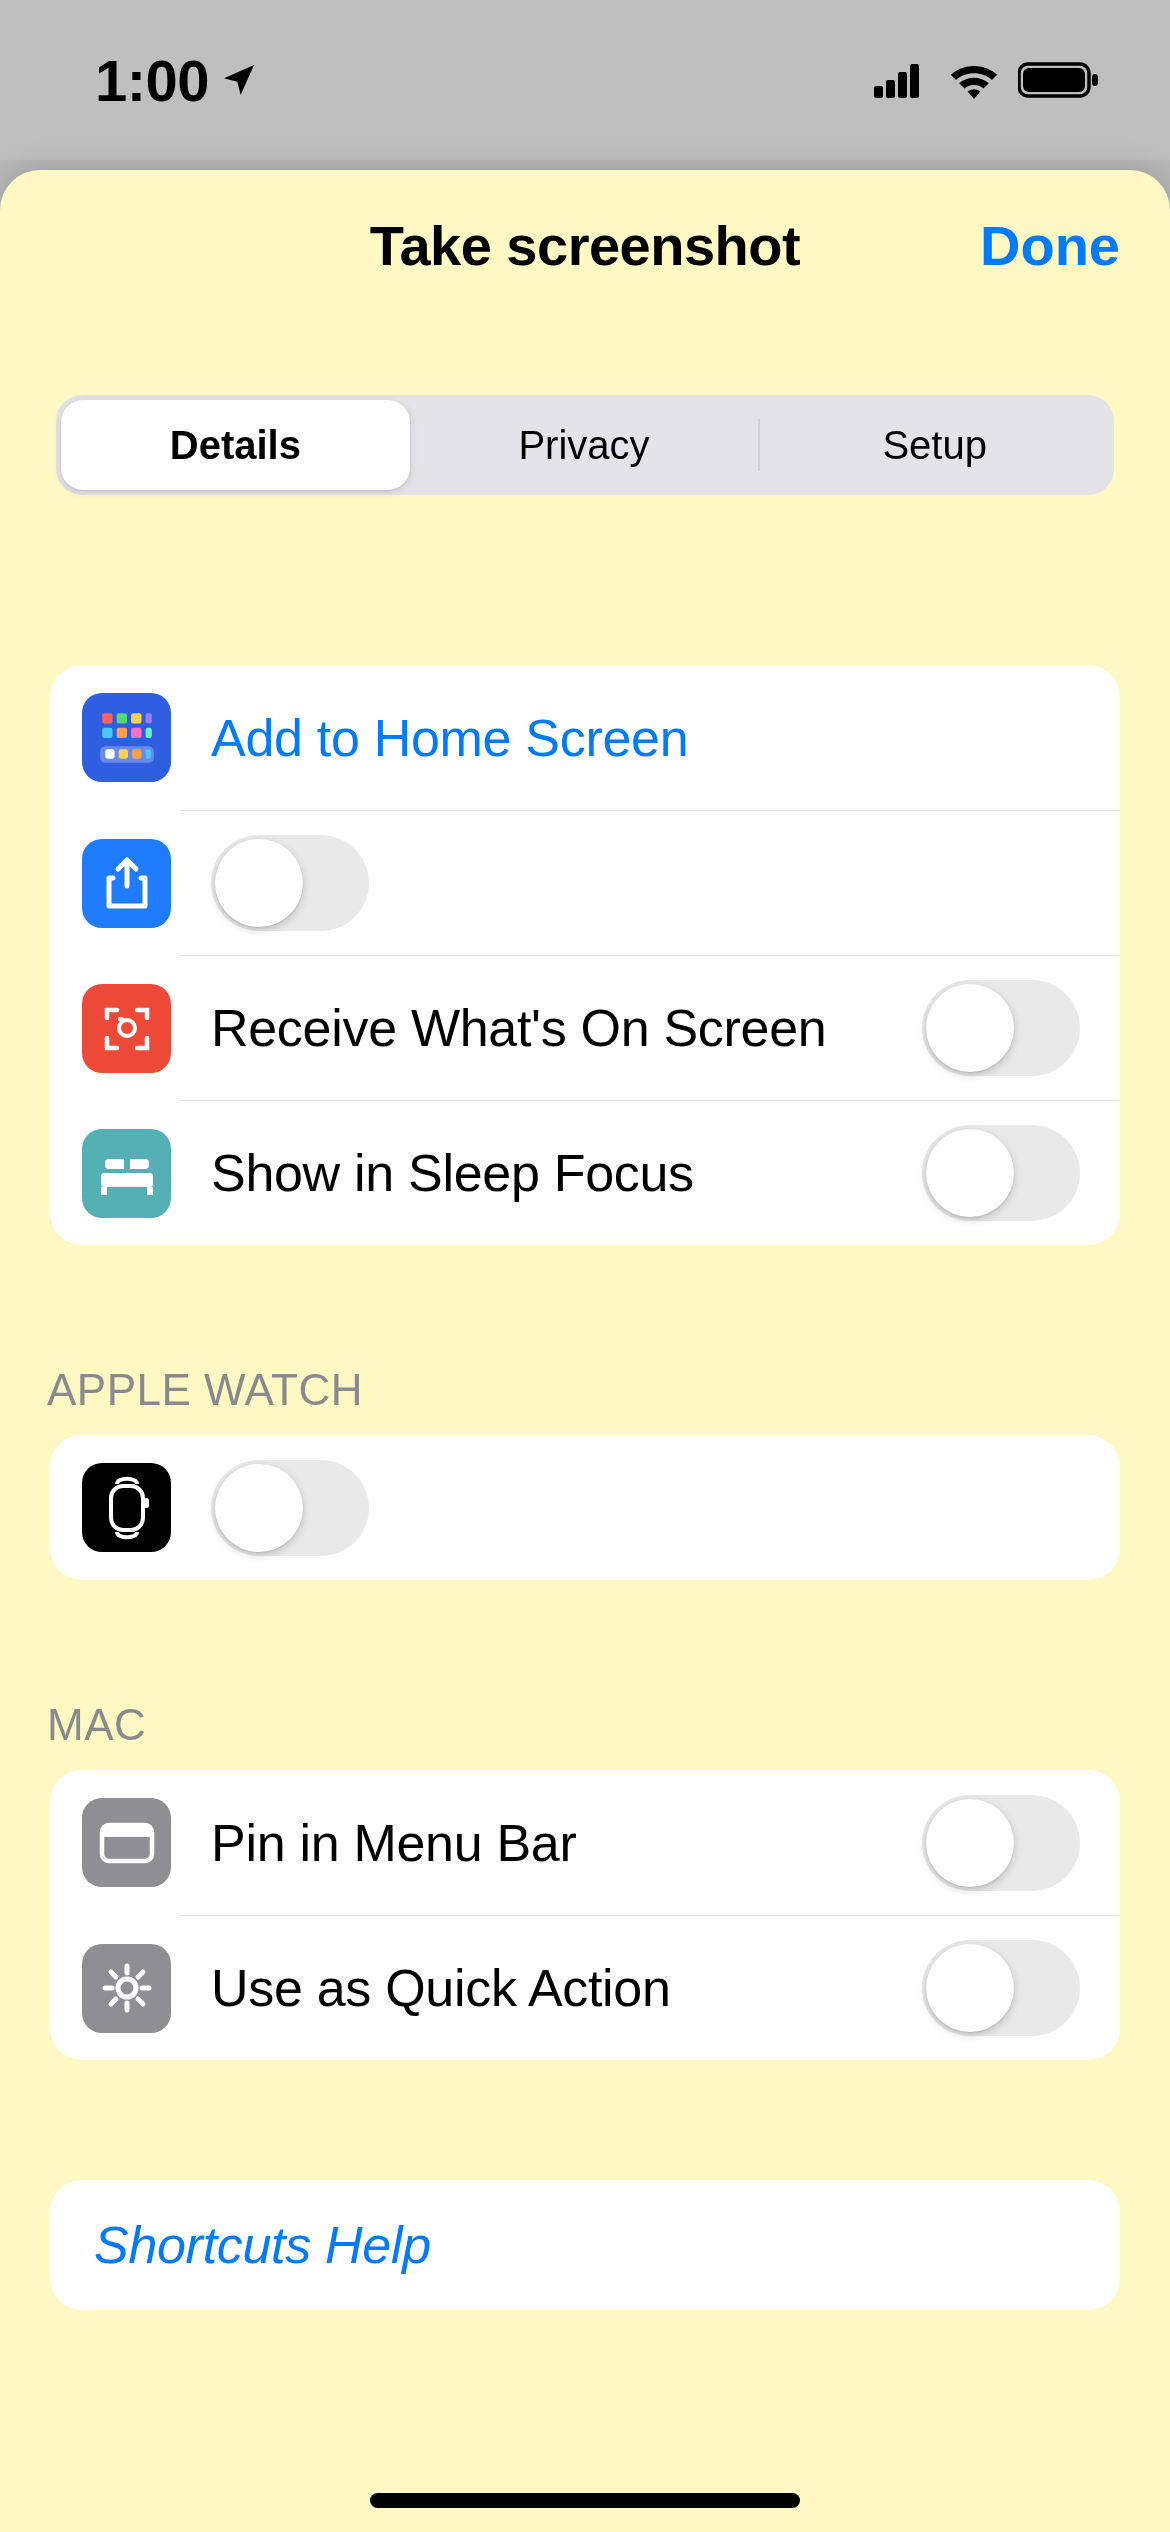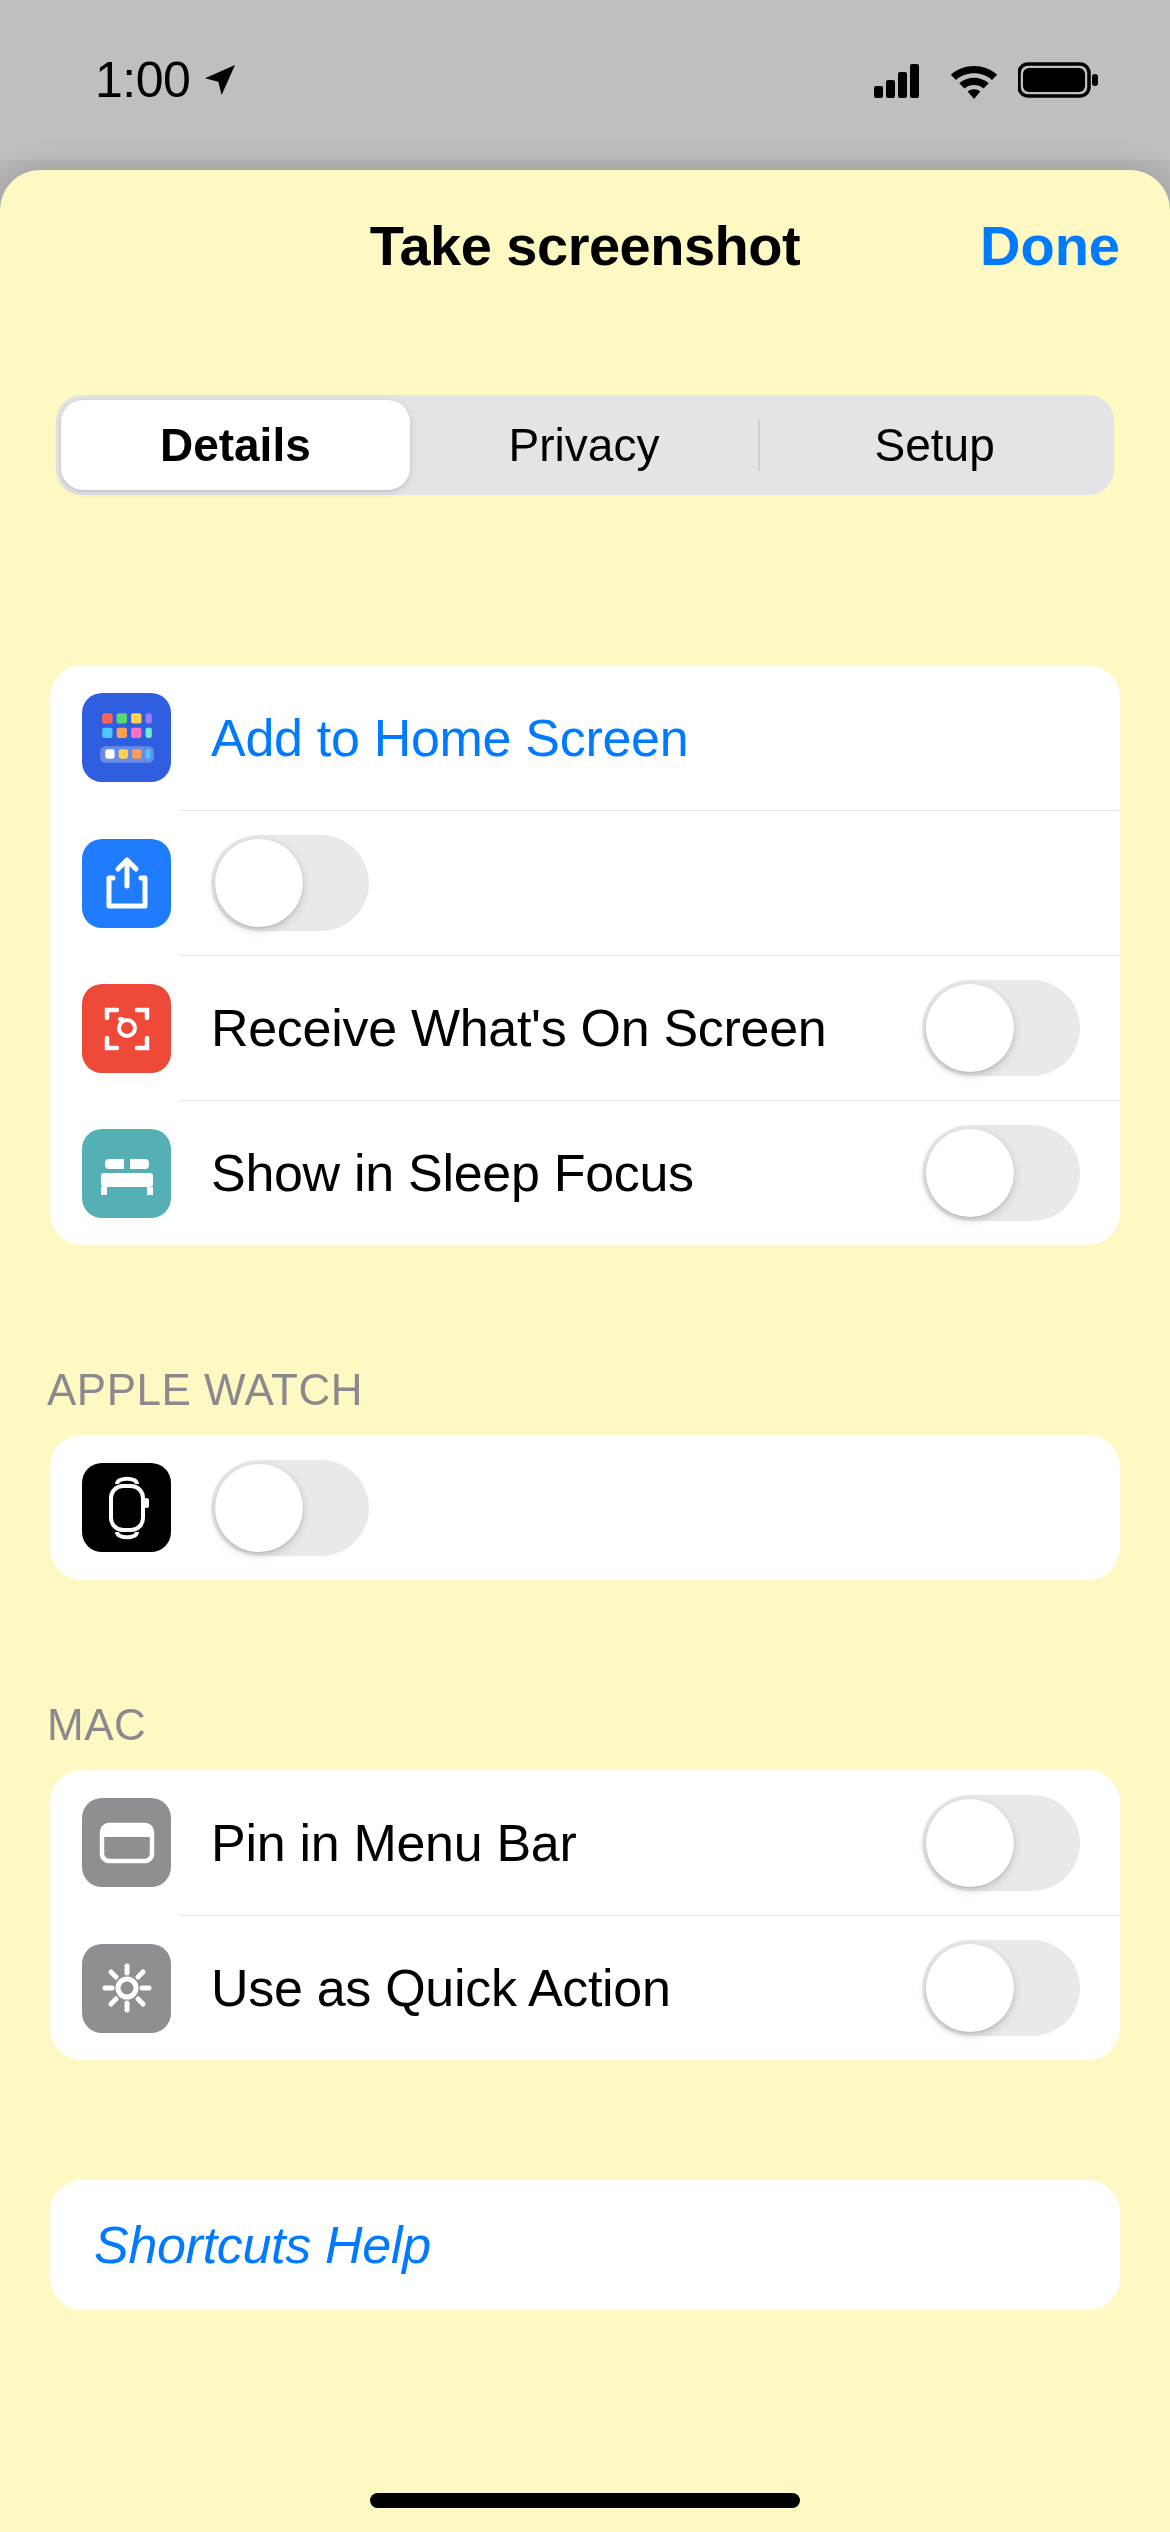--- a/index.html
+++ b/index.html
@@ -1,33 +1,33 @@
 <!DOCTYPE html>
 <html><head>
 <meta charset="utf-8">
 <style>
 * { margin:0; padding:0; box-sizing:border-box; font-family:-apple-system,BlinkMacSystemFont,"SF Pro Text","Helvetica Neue",sans-serif; -webkit-font-smoothing:antialiased; }
 html,body { width:1170px; height:2532px; background:#b8b8b8; overflow:hidden; }
 
 
 .status-bar { position:absolute; top:0; left:0; right:0; height:160px; display:flex; align-items:center; justify-content:space-between; padding:0 70px 0 95px; background:#bfbfbf; }
-.status-time { font-size:50px; font-weight:400; letter-spacing:-0.5px; display:flex; align-items:center; gap:10px; }
+.status-time { font-size:58px; font-weight:700; letter-spacing:-0.5px; display:flex; align-items:center; gap:10px; }
 .status-right { display:flex; align-items:center; gap:18px; }
 
 
 .sheet { position:absolute; top:170px; left:0; right:0; bottom:0; background:#fef9c3; border-radius:40px 40px 0 0; box-shadow:0 -2px 30px rgba(0,0,0,0.15); }
 
 
 .nav { position:relative; height:150px; display:flex; align-items:center; justify-content:center; }
 .nav-title { font-size:56px; font-weight:600; letter-spacing:-0.5px; }
 .nav-done { position:absolute; right:50px; top:50%; transform:translateY(-50%); font-size:56px; font-weight:600; color:#007aff; }
 
 
 .segmented { margin:75px 56px 0 56px; height:100px; background:#e3e3e8; border-radius:26px; display:flex; padding:5px; position:relative; }
-.seg-item { flex:1; display:flex; align-items:center; justify-content:center; font-size:46px; font-weight:500; color:#000; border-radius:22px; position:relative; }
+.seg-item { flex:1; display:flex; align-items:center; justify-content:center; font-size:40px; font-weight:500; color:#000; border-radius:22px; position:relative; }
 .seg-item.selected { background:#fff; font-weight:600; box-shadow:0 2px 8px rgba(0,0,0,0.12),0 1px 2px rgba(0,0,0,0.08); }
 .seg-divider { width:2px; height:52px; background:#cfcfd4; align-self:center; }
 
 
 .section-header { font-size:44px; color:#8a8a8e; text-transform:uppercase; letter-spacing:0.5px; padding:0 0 20px 47px; margin-top:120px; }
 .group { margin:0 50px; background:#fff; border-radius:32px; overflow:hidden; }
 .group.first-group { margin-top:170px; }
 
 .row { display:flex; align-items:center; height:145px; padding:0 40px 0 32px; position:relative; }
 .row + .row { border-top:1.5px solid #e5e5ea; margin-left:0; }

